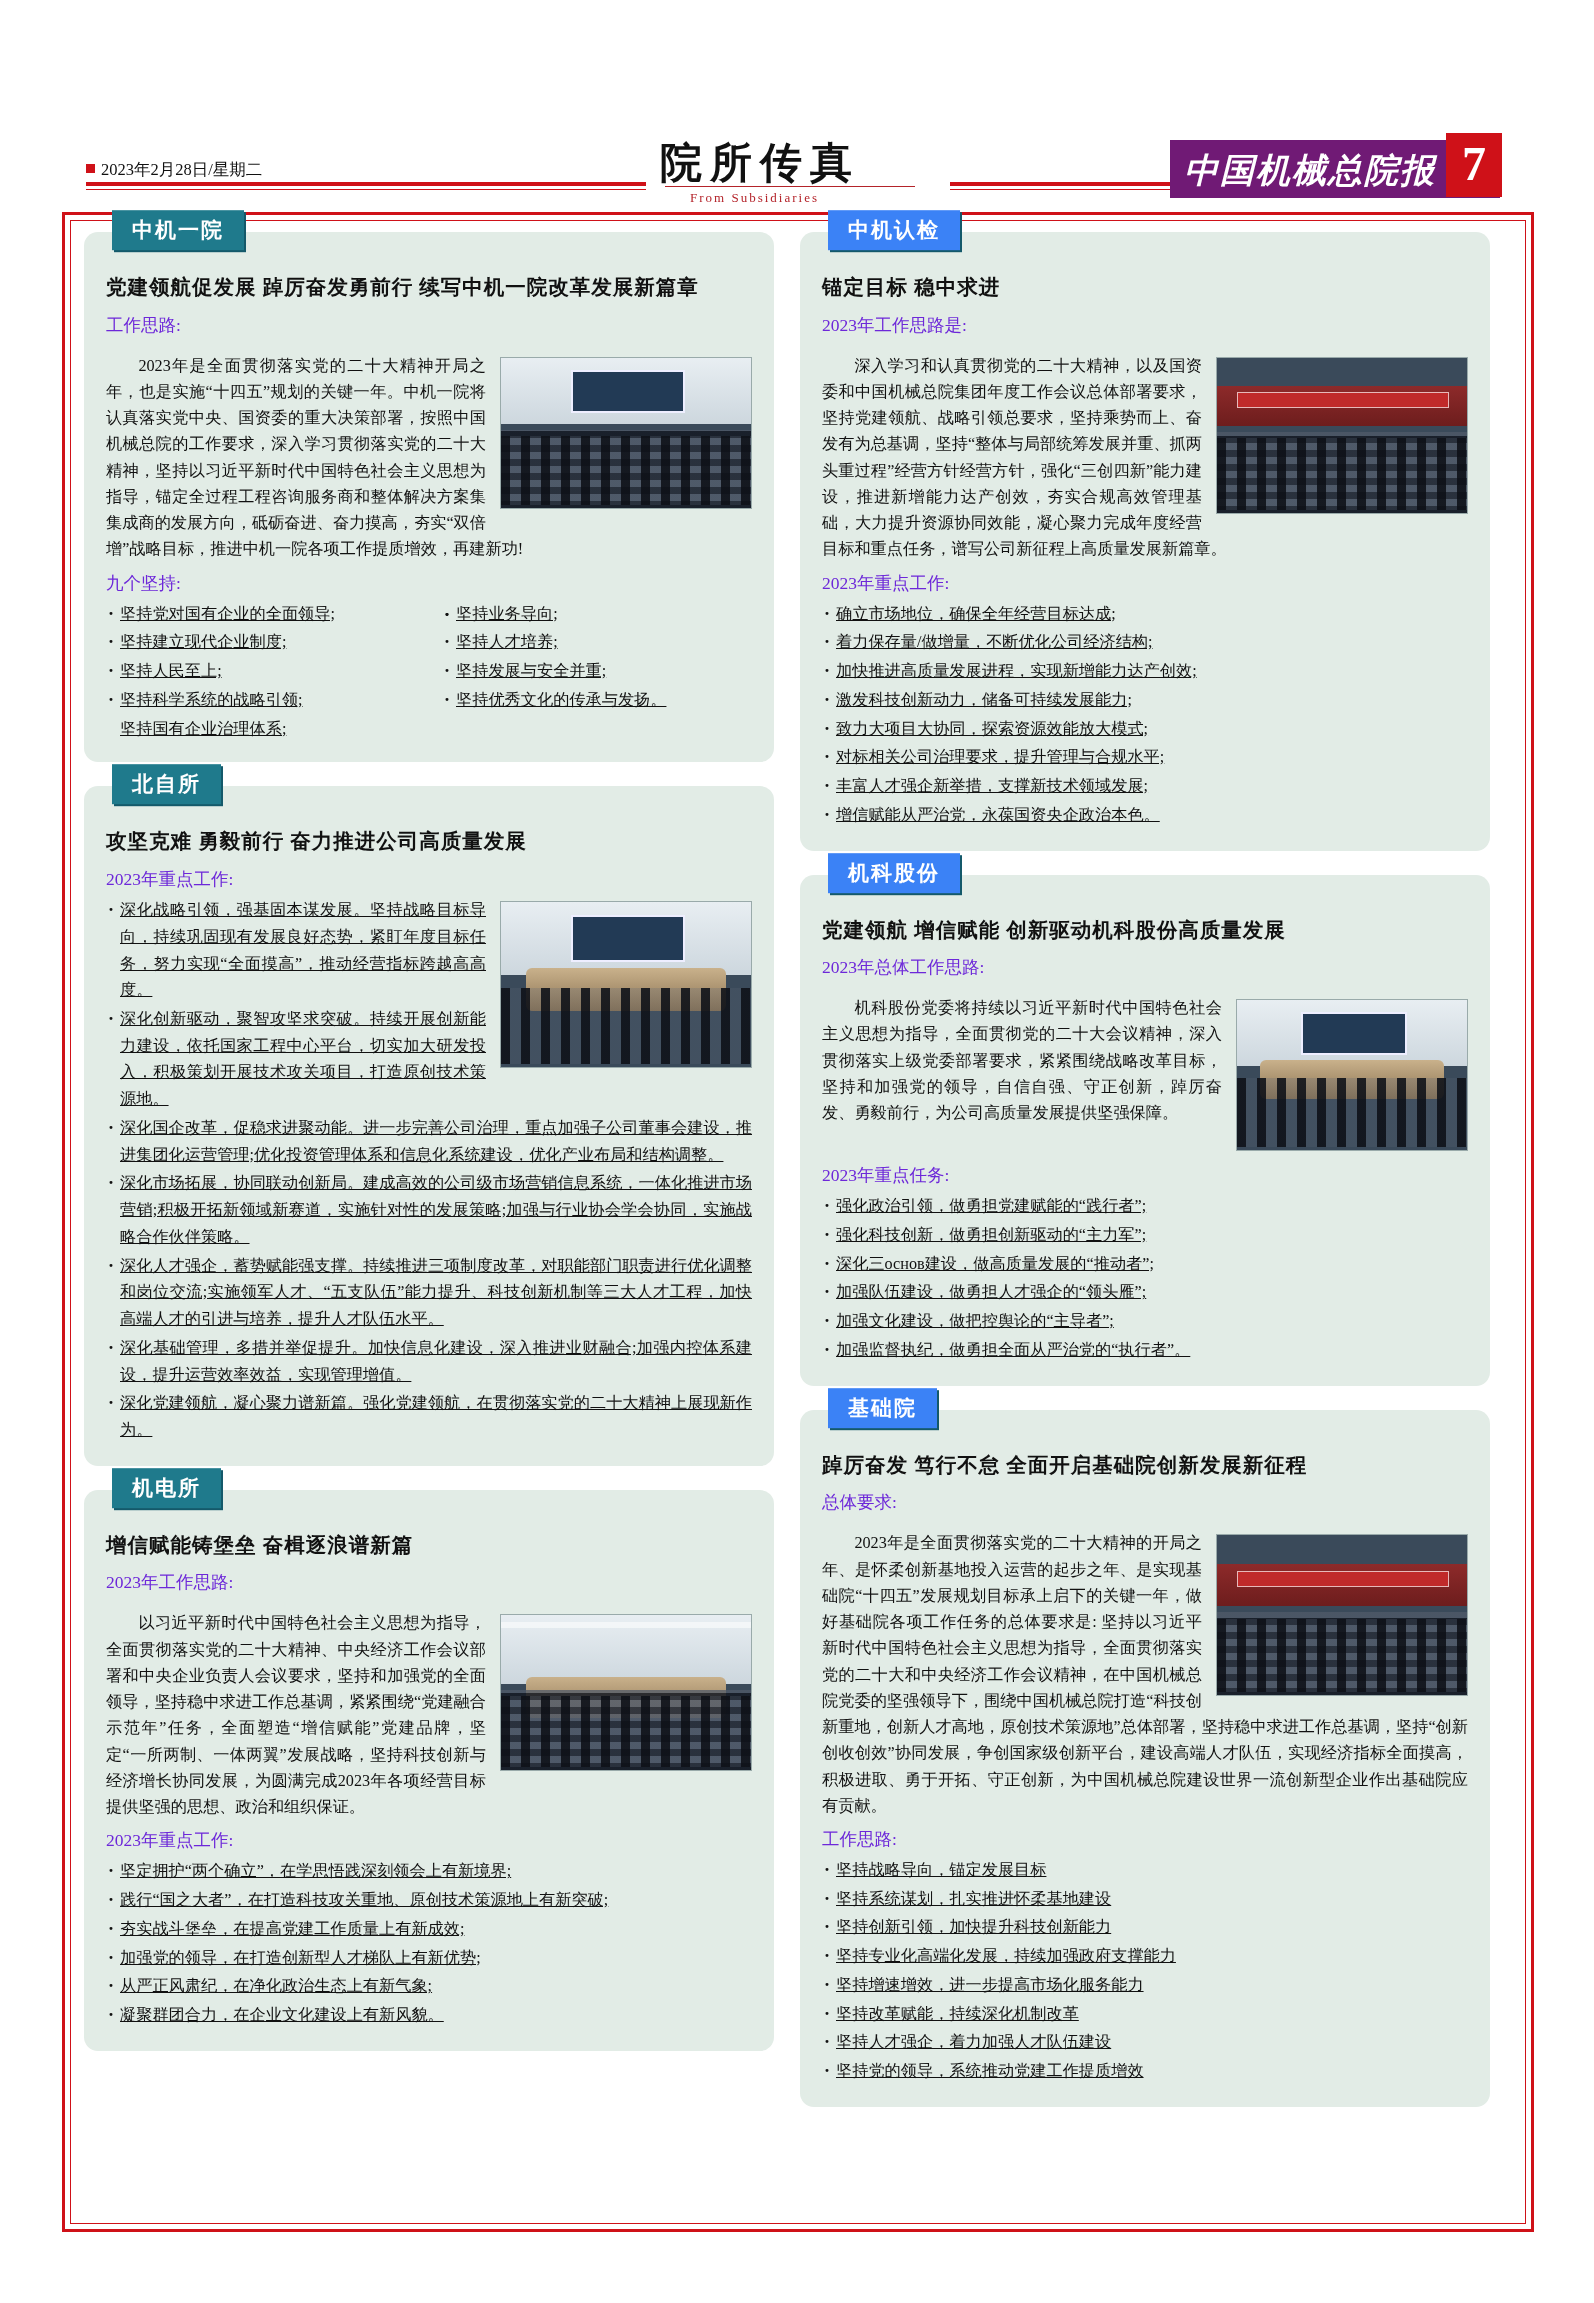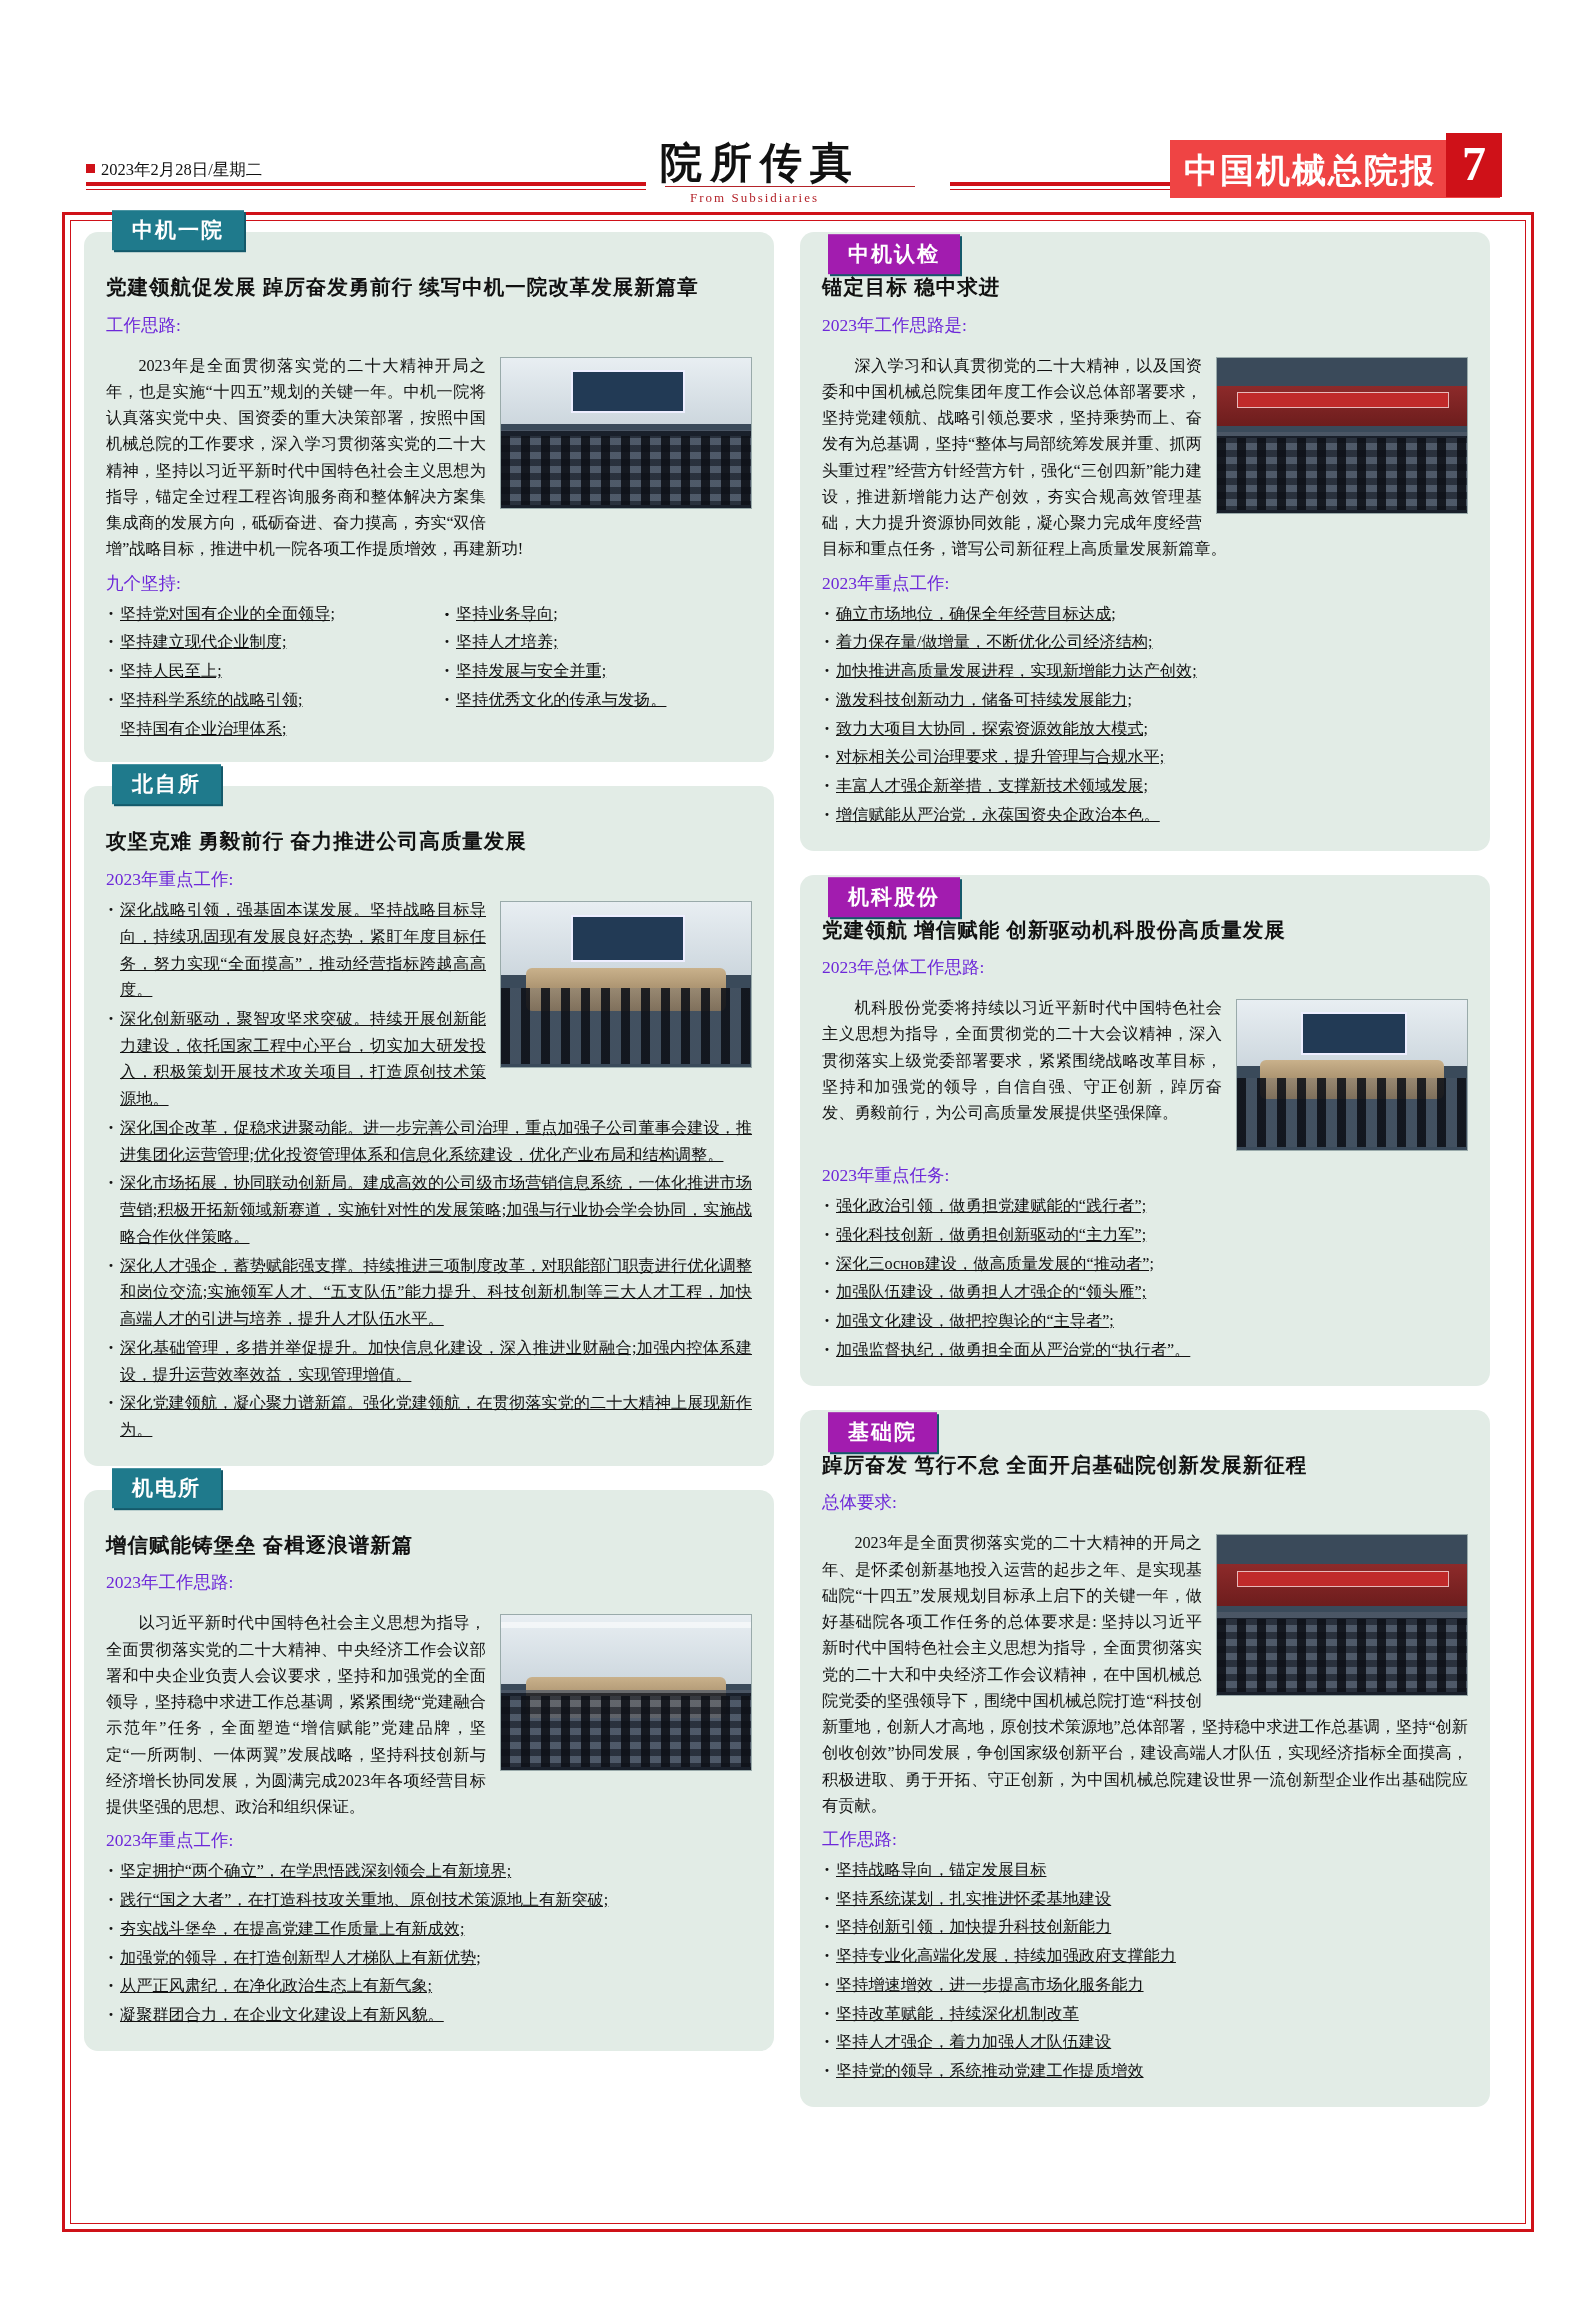--- a/index.html
+++ b/index.html
@@ -18,38 +18,38 @@
   .date-line{position:absolute;left:86px;top:159px;font-size:16.5px;color:#111;white-space:nowrap;}
   .date-sq{display:inline-block;width:9px;height:9px;background:#cf1118;margin-right:6px;vertical-align:2px;}
   .head-title{position:absolute;left:660px;top:135px;font-size:42px;font-weight:bold;letter-spacing:8px;color:#111;font-family:"Liberation Serif",serif;}
   .head-sub{position:absolute;left:690px;top:190px;font-size:13px;letter-spacing:2px;color:#b4232a;}
   .head-sub-line{position:absolute;left:665px;top:186px;width:250px;height:1px;background:#b4232a;}
   .masthead-rule{position:absolute;left:86px;top:182px;width:560px;height:4px;background:#cf1118;}
   .masthead-rule2{position:absolute;left:86px;top:189px;width:560px;height:1px;background:#cf1118;}
   .rule-right{position:absolute;left:950px;top:182px;width:220px;height:4px;background:#cf1118;}
   .rule-right2{position:absolute;left:950px;top:189px;width:220px;height:1px;background:#cf1118;}
 
-  .brandbox{position:absolute;left:1170px;top:140px;width:330px;height:58px;background:#ef4444;}
+  .brandbox{position:absolute;left:1170px;top:140px;width:330px;height:58px;background:#701a75;font-style:italic;}
   .brandbox .txt{position:absolute;left:14px;top:8px;color:#fff;font-size:34px;font-weight:bold;letter-spacing:2px;font-family:"Liberation Serif",serif;}
   .pagenum{position:absolute;left:1448px;top:133px;width:52px;height:62px;color:#fff;font-size:48px;font-weight:bold;text-align:center;line-height:62px;}
   .pagenum-bg{position:absolute;left:1446px;top:133px;width:56px;height:64px;background:#cf1118;}
 
   
   .frame-outer{position:absolute;left:62px;top:212px;width:1472px;height:2020px;border:3px solid #cf1118;box-sizing:border-box;}
   .frame-inner{position:absolute;left:70px;top:220px;width:1456px;height:2004px;border:1px solid #cf1118;box-sizing:border-box;background:#ffffff;}
 
   
   .col{position:absolute;top:232px;width:690px;}
   .col-left{left:84px;}
   .col-right{left:800px;}
 
   
   .card{position:relative;background:#e2ece6;border-radius:14px;margin-bottom:24px;padding:18px 22px 20px 22px;box-sizing:border-box;}
   .card-tag{position:absolute;left:28px;top:-1px;transform:translateY(-52%);background:#1f7a8c;color:#fff;font-size:21px;font-weight:bold;letter-spacing:2px;padding:6px 20px;border-radius:0;box-shadow:2px 2px 0 #14596a;}
-  .card-tag.teal{background:#a21caf;margin-top:24px;}
+  .card-tag.teal{background:#3b82f6;}
   .headline{font-size:20.5px;font-weight:bold;color:#111;line-height:1.5;margin:22px 0 10px 0;letter-spacing:1px;}
   .sub-red{color:#6d28d9;font-weight:normal;font-size:17.5px;margin:4px 0 6px 0;}
   .body{font-size:16.2px;line-height:1.62;text-align:justify;color:#111;}
   .body p{margin:16px 0 4px 0;text-indent:2em;}
   ul.dots{list-style:none;margin:2px 0 0 0;padding:0;font-size:16.2px;line-height:1.65;text-decoration:underline;}
   ul.dots li{position:relative;padding-left:14px;margin-bottom:2px;text-align:justify;}
   ul.dots li:before{content:"·";position:absolute;left:2px;top:-1px;font-weight:bold;font-size:18px;}
   .two-col{column-count:2;column-gap:26px;font-size:16.2px;line-height:1.7;}
   .two-col li{break-inside:avoid;}
 

